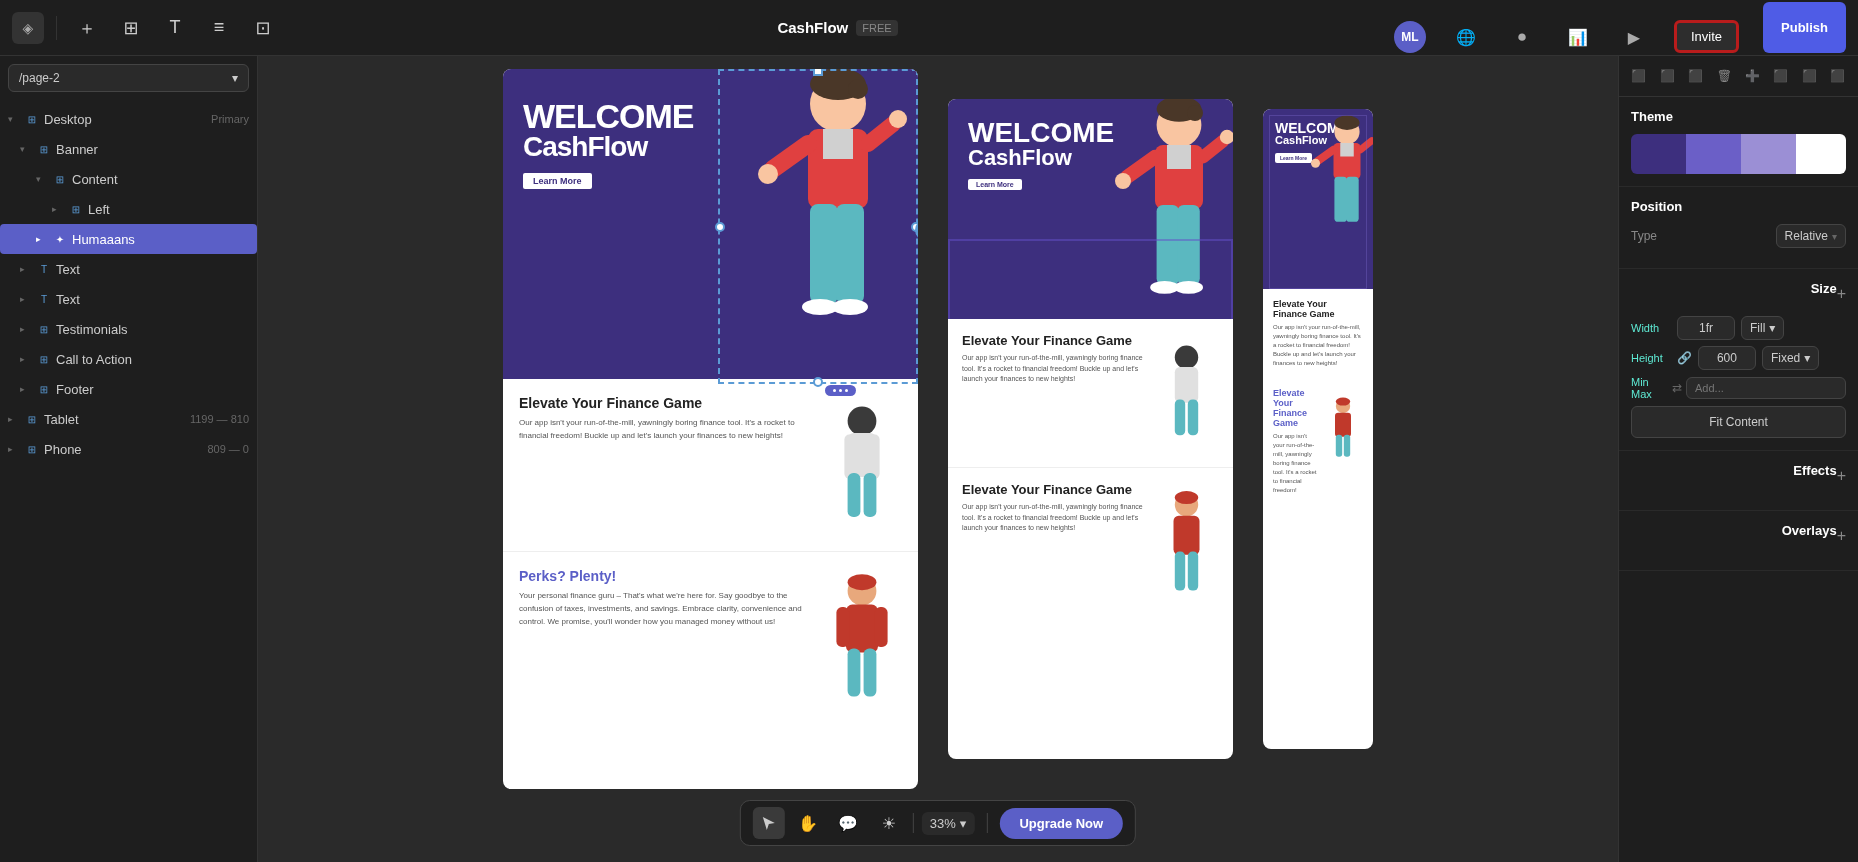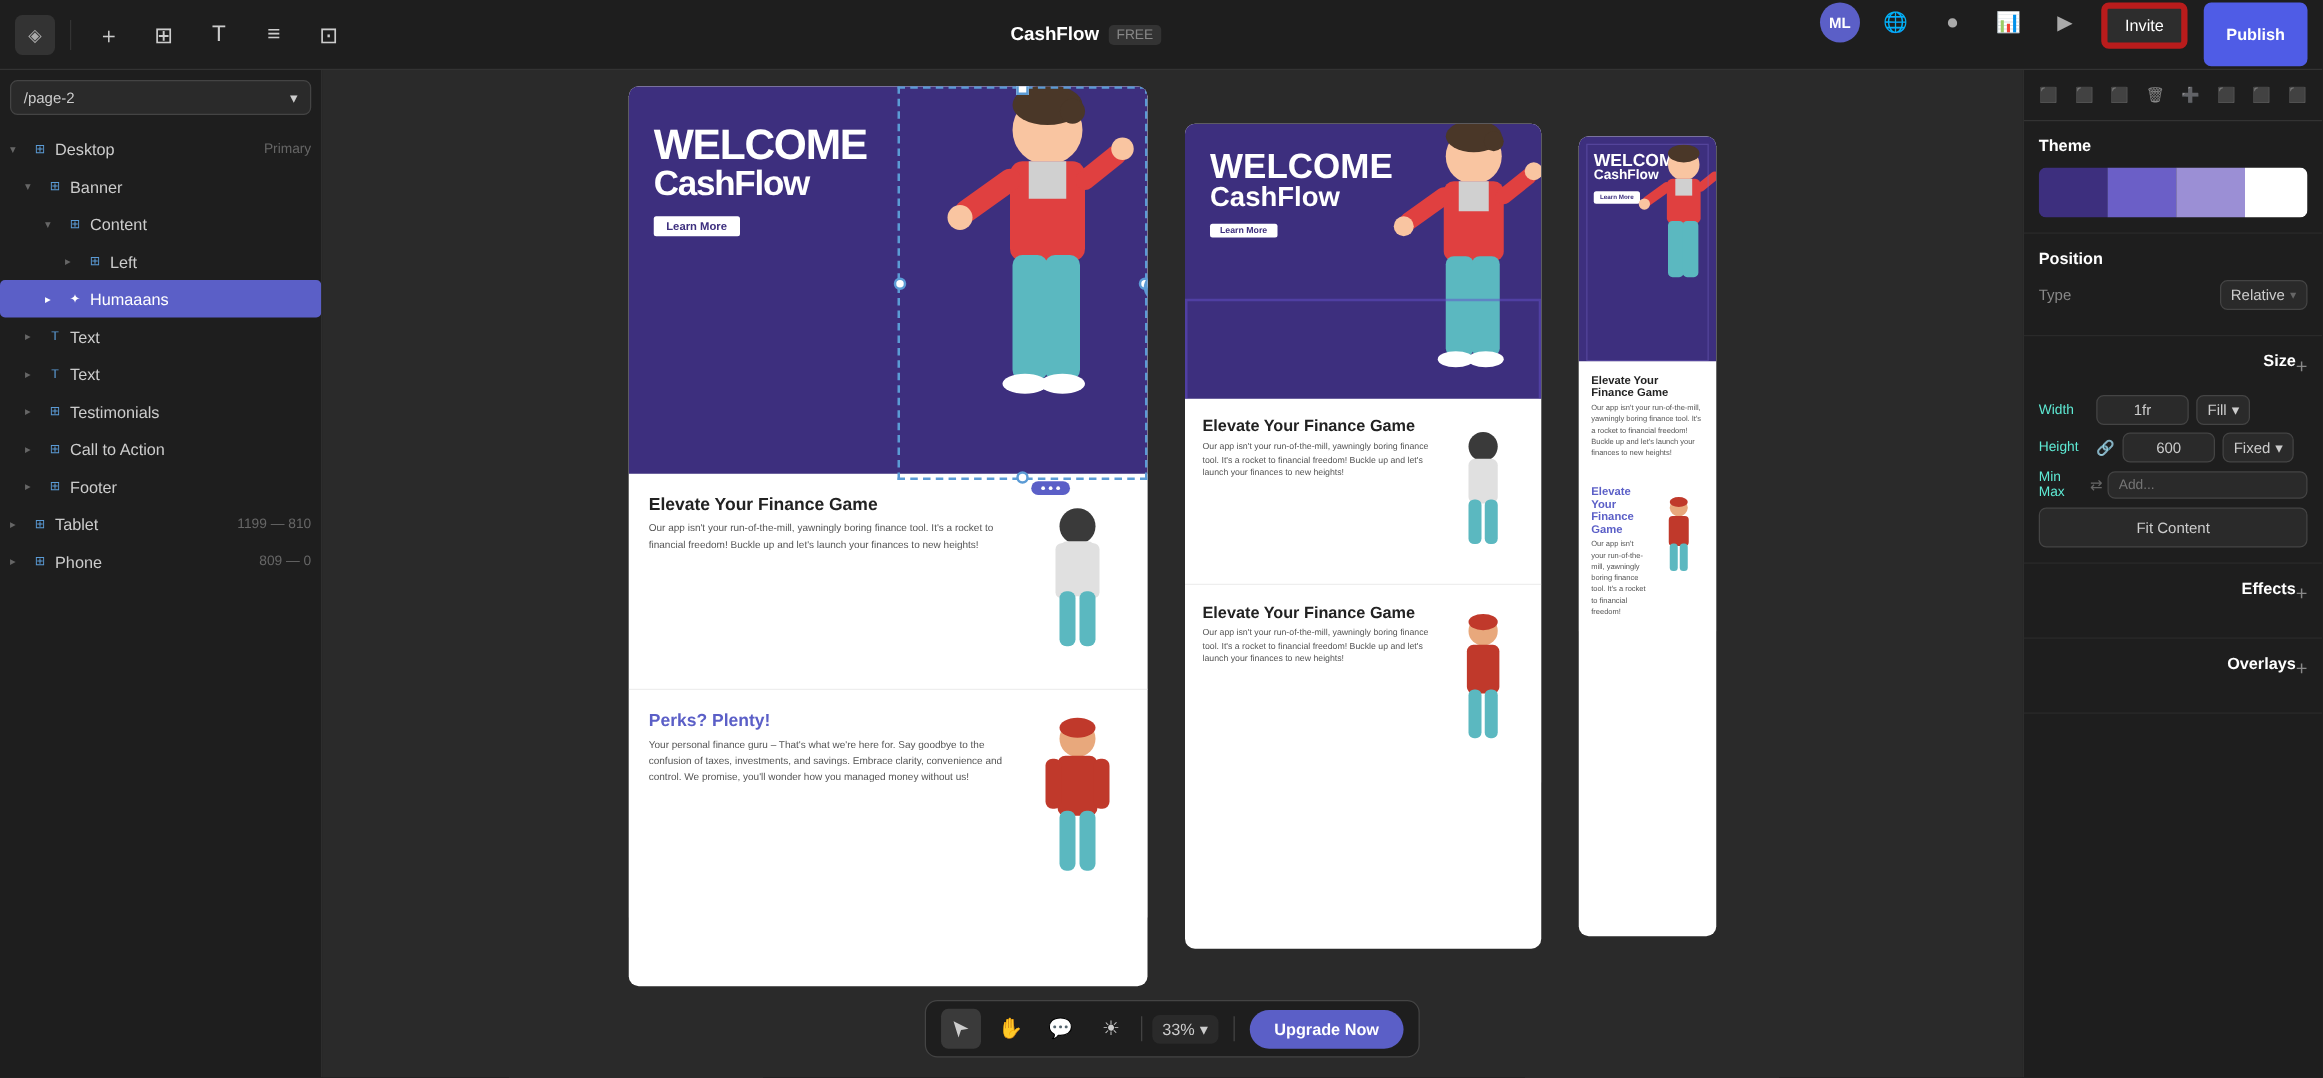--- a/index.html
+++ b/index.html
@@ -5,24 +5,24 @@
     * { box-sizing: border-box; margin: 0; padding: 0; }
     body { font-family: -apple-system, BlinkMacSystemFont, 'Segoe UI', sans-serif; background: #1a1a1a; color: #fff; width: 1858px; height: 862px; overflow: hidden; display: flex; flex-direction: column; }
 
     
     .topbar { height: 56px; background: #1e1e1e; border-bottom: 1px solid #333; display: flex; align-items: center; padding: 0 12px; gap: 8px; flex-shrink: 0; }
     .topbar-logo { width: 32px; height: 32px; background: #333; border-radius: 6px; display: flex; align-items: center; justify-content: center; font-size: 14px; color: #aaa; }
     .topbar-icon-btn { width: 36px; height: 36px; background: transparent; border: none; border-radius: 6px; display: flex; align-items: center; justify-content: center; cursor: pointer; color: #ccc; font-size: 18px; }
     .topbar-center { flex: 1; display: flex; align-items: center; justify-content: center; gap: 8px; }
     .topbar-title { font-size: 15px; font-weight: 600; color: #fff; }
     .topbar-badge { font-size: 11px; color: #888; background: #333; padding: 2px 6px; border-radius: 4px; }
-    .topbar-right { display: flex; align-items: flex-start; gap: 13px; }
+    .topbar-right { display: flex; align-items: flex-end; gap: 24px; }
     .avatar { width: 32px; height: 32px; border-radius: 50%; background: #5b5fc7; display: flex; align-items: center; justify-content: center; font-size: 12px; font-weight: 700; color: #fff; }
     .topbar-right-icon { width: 32px; height: 32px; display: flex; align-items: center; justify-content: center; color: #aaa; font-size: 16px; cursor: pointer; }
-    .invite-btn { background: #2d2d2d; border: 5px solid #b91c1c; border-radius: 6px; color: #fff; padding: 6px 14px; font-size: 13px; cursor: pointer; }
+    .invite-btn { background: #2d2d2d; border: 3px solid #b91c1c; border-radius: 6px; color: #fff; padding: 6px 14px; font-size: 13px; cursor: pointer; }
     .publish-btn { background: #4f5ce6; border: none; border-radius: 6px; color: #fff; padding: 18px 18px; font-size: 13px; font-weight: 600; cursor: pointer; }
 
     
     .main { display: flex; flex: 1; overflow: hidden; }
 
     
     .left-sidebar { width: 258px; background: #1e1e1e; border-right: 1px solid #333; display: flex; flex-direction: column; flex-shrink: 0; }
     .sidebar-tabs { display: flex; padding: 8px; gap: 4px; border-bottom: 1px solid #333; }
     .sidebar-tab { flex: 1; text-align: center; padding: 6px; border-radius: 6px; font-size: 13px; cursor: pointer; color: #aaa; }
     .sidebar-tab.active { background: #333; color: #fff; font-weight: 600; }
@@ -85,21 +85,21 @@
 
     
     .rs-row { display: flex; align-items: center; justify-content: space-between; margin-bottom: 8px; }
     .rs-label { font-size: 12px; color: #888; }
     .rs-select { background: #2a2a2a; border: 1px solid #444; border-radius: 6px; color: #ccc; padding: 4px 8px; font-size: 12px; cursor: pointer; display: flex; align-items: center; gap: 4px; }
     .rs-select-arrow { color: #666; font-size: 10px; }
 
     
     .size-row { display: flex; align-items: center; gap: 6px; margin-bottom: 6px; }
     .size-label { font-size: 11px; color: #5eead4; width: 40px; }
-    .size-input { background: #2a2a2a; border: 1px solid #444; border-radius: 6px; color: #ccc; padding: 4px 8px; font-size: 12px; width: 74px; text-align: center; }
+    .size-input { background: #2a2a2a; border: 1px solid #444; border-radius: 6px; color: #ccc; padding: 4px 8px; font-size: 12px; width: 58px; text-align: center; }
     .size-dropdown { background: #2a2a2a; border: 1px solid #444; border-radius: 6px; color: #ccc; padding: 4px 8px; font-size: 12px; display: flex; align-items: center; gap: 4px; cursor: pointer; }
     .link-icon { color: #666; font-size: 12px; }
     .minmax-input { background: #2a2a2a; border: 1px solid #444; border-radius: 6px; color: #555; padding: 4px 8px; font-size: 11px; flex: 1; }
     .fit-content-btn { width: 100%; background: #2a2a2a; border: 1px solid #444; border-radius: 6px; color: #ccc; padding: 8px; font-size: 12px; cursor: pointer; margin-top: 6px; text-align: center; }
 
     
     ::-webkit-scrollbar { width: 4px; }
     ::-webkit-scrollbar-track { background: transparent; }
     ::-webkit-scrollbar-thumb { background: #444; border-radius: 2px; }
   </style>

